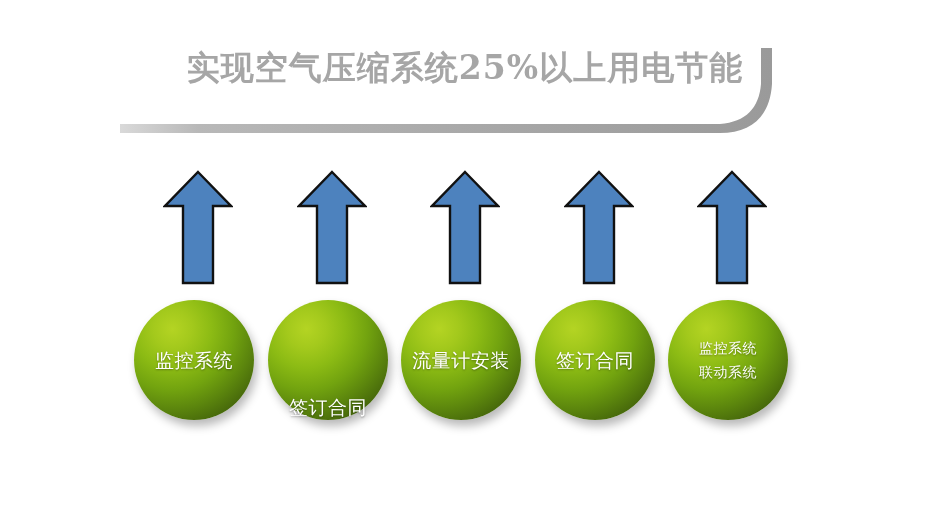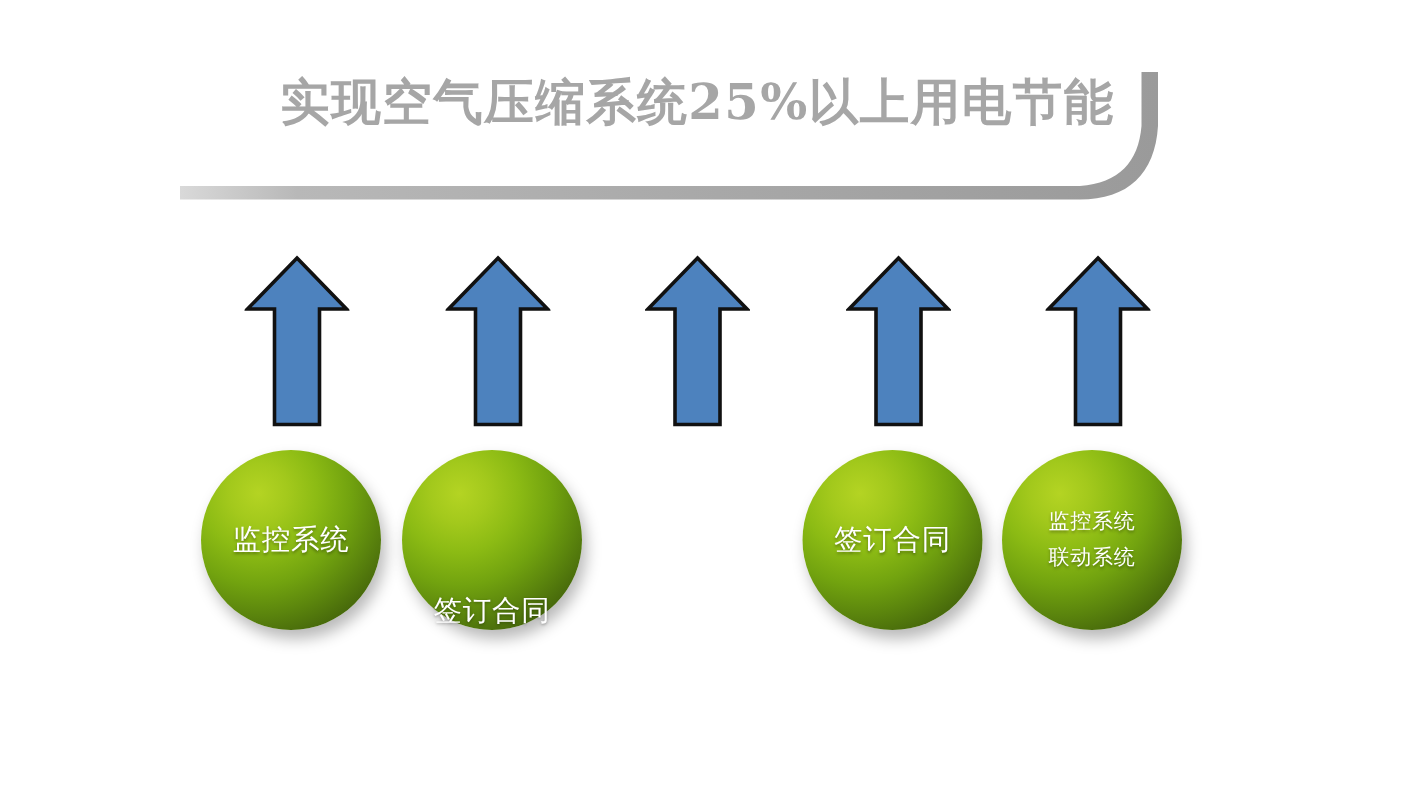--- a/index.html
+++ b/index.html
@@ -145,20 +145,23 @@
   </svg>
 
   <div class="sphere" style="left:134px; top:300px;">
     <div class="sphere-label">监控系统</div>
   </div>
 
   <div class="sphere" style="left:268px; top:300px;align-items:flex-end;">
     <div class="sphere-label">签订合同</div>
   </div>
 
+  <div class="sphere" style="left:401px; top:300px;">
+    <div class="sphere-label">流量计安装</div>
+  </div>
 
   <div class="sphere" style="left:535px; top:300px;">
     <div class="sphere-label">签订合同</div>
   </div>
 
   <div class="sphere" style="left:668px; top:300px;">
     <div class="sphere-label two-line">监控系统
 联动系统</div>
   </div>
 

